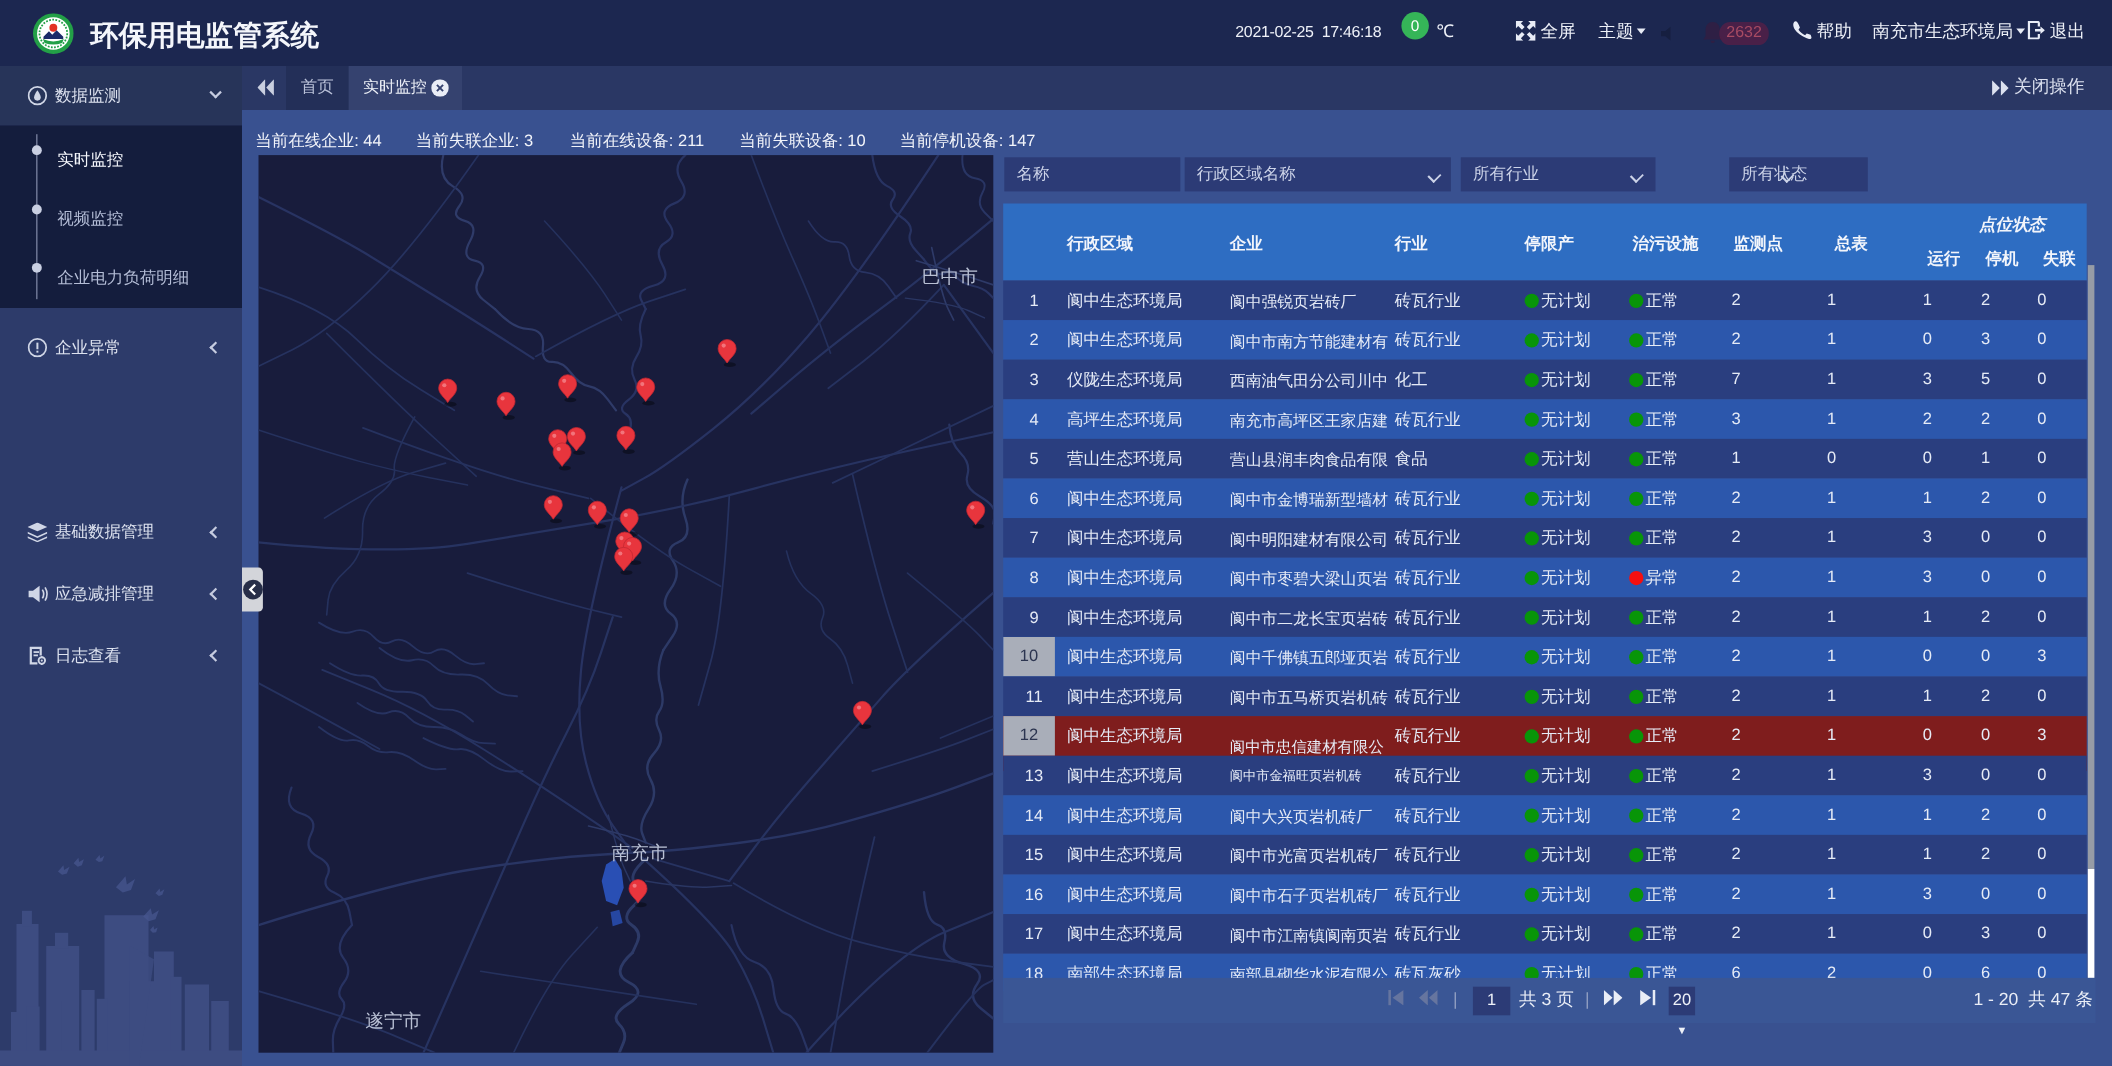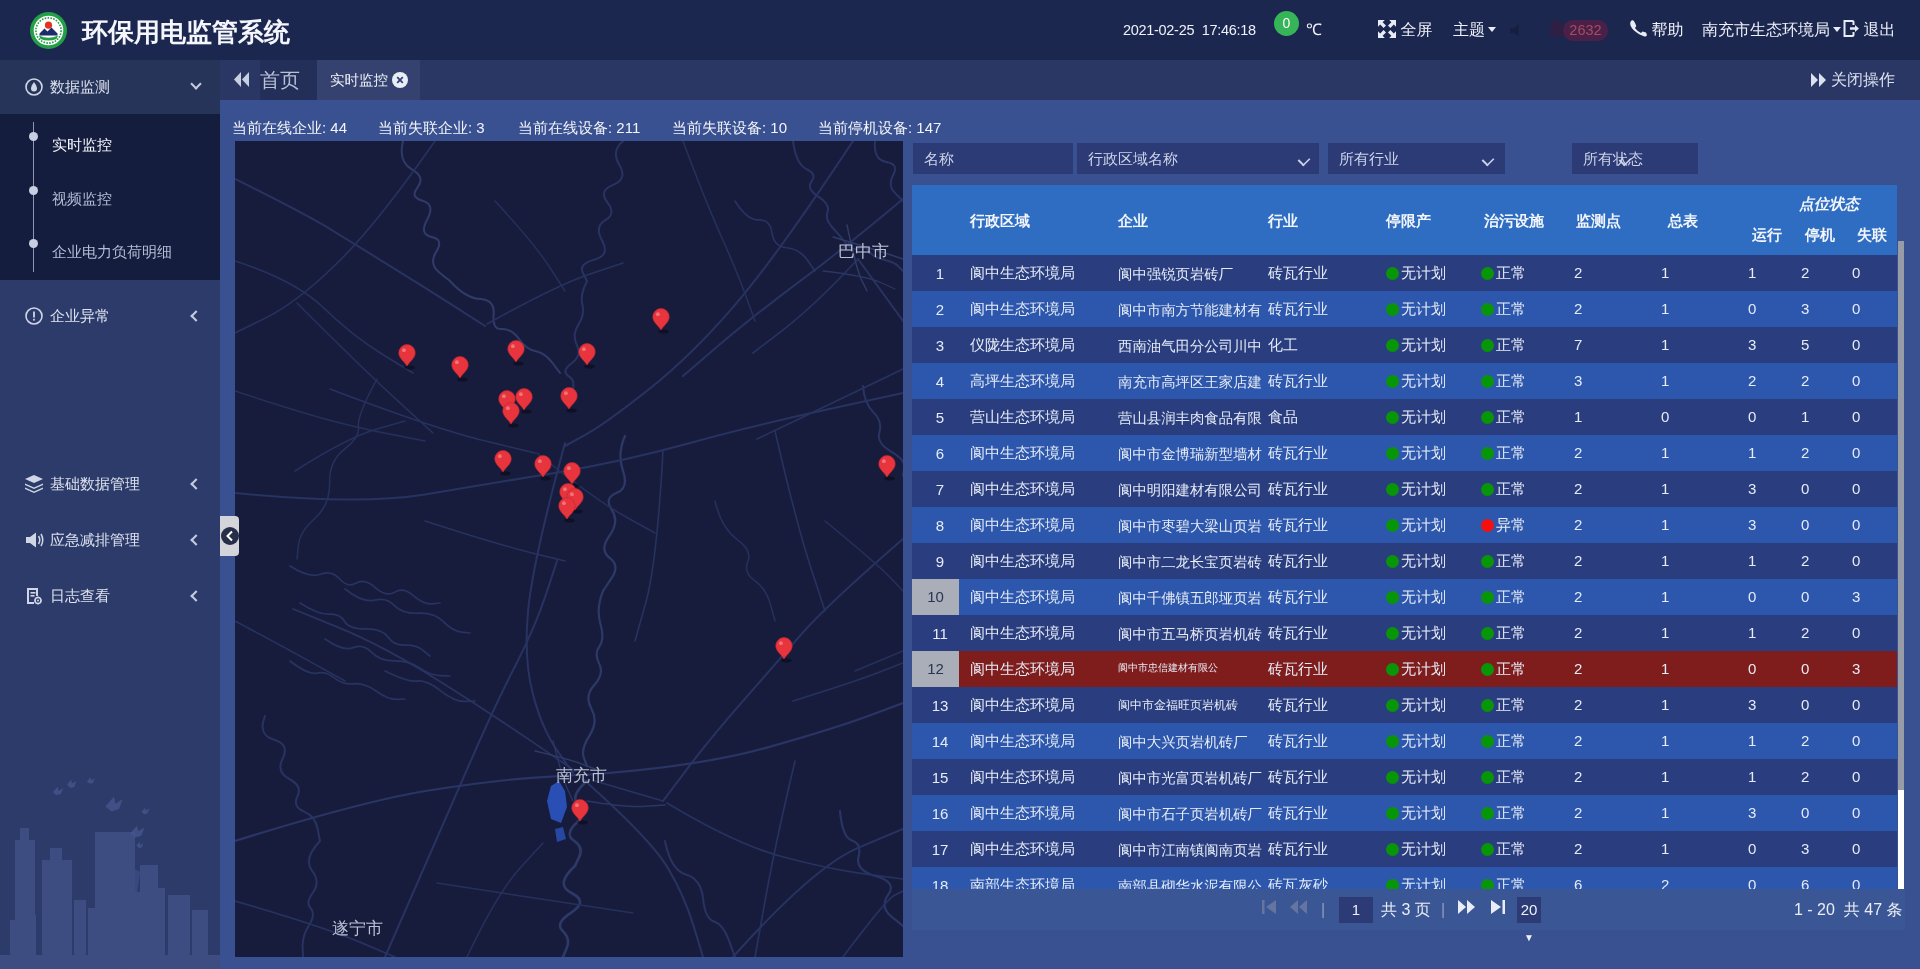--- a/index.html
+++ b/index.html
@@ -17,21 +17,21 @@
 .mitem{position:absolute;left:0;width:220px;height:56px;color:#dde2ef;font-size:15px}
 .mitem .txt{position:absolute;left:50px;top:50%;transform:translateY(-50%)}
 .mitem .ic{position:absolute;left:25px;top:50%;transform:translateY(-50%)}
 .mitem .chev{position:absolute;right:20px;top:50%;width:8px;height:8px;border-left:2px solid #c6cce0;border-bottom:2px solid #c6cce0;transform:translateY(-50%) rotate(45deg)}.mitem .chevd{position:absolute;right:20px;top:44%;width:8px;height:8px;border-left:2px solid #c6cce0;border-bottom:2px solid #c6cce0;transform:translateY(-50%) rotate(-45deg)}
 .submenu{position:absolute;left:0;top:54px;width:220px;height:166px;background:#141d3d}
 .sline{position:absolute;left:33px;top:8px;width:1px;height:150px;background:#8d96b4}
 .sdot{position:absolute;left:29px;width:9px;height:9px;border-radius:50%;background:#c9cfe2}
 .sitem{position:absolute;left:52px;font-size:15px;color:#b4bdd6}
 
 .tabbar{position:absolute;left:220px;top:60px;width:1700px;height:40px;background:#2a3764}
-.tab{position:absolute;top:0;height:40px;line-height:40px;font-size:20px;text-align:left}
+.tab{position:absolute;top:0;height:40px;line-height:40px;font-size:15px;text-align:center}
 .closeop{position:absolute;right:25px;top:0;height:40px;line-height:40px;font-size:16px;color:#dce1ef}
 
 .stats{position:absolute;top:112px;left:220px;width:1700px;height:30px;font-size:15px;color:#f2f4fa}
 .stats span{position:absolute;top:7px;white-space:nowrap}
 
 .map{position:absolute;left:235px;top:141px;width:668px;height:816px;background:#181c3c}
 .handle{position:absolute;left:220px;top:516px;width:19px;height:40px;background:#d3d5da;border-radius:0 4px 4px 0}
 .handle .c{position:absolute;left:1px;top:11px;width:18px;height:18px;border-radius:50%;background:#272e48;color:#fff;font-size:11px;text-align:center;line-height:18px}
 
 .fbox{position:absolute;top:143px;height:31px;background:#2c3b76;font-size:15px;color:#ccd3e8;line-height:31px}
@@ -566,21 +566,21 @@
     <span style="left:584px;top:9px;">正常</span>
     <span style="left:662px;top:9px;">2</span>
     <span style="left:749px;top:9px;">1</span>
     <span style="left:836px;top:9px;">1</span>
     <span style="left:889px;top:9px;">2</span>
     <span style="left:940px;top:9px;">0</span>
   </div>
 <div class="row" style="top:651px;background:#7f1d1d;height:50px;overflow:hidden">
     <div class="gnum">12</div>
     <span style="left:58px;top:9px;">阆中生态环境局</span>
-    <span style="left:206px;top:10px;font-size:10px;width:148px;overflow:hidden">阆中市忠信建材有限公</span>
+    <span style="left:206px;top:20px;font-size:14px;width:148px;overflow:hidden">阆中市忠信建材有限公</span>
     <span style="left:356px;top:9px;">砖瓦行业</span>
     <div class="dot" style="left:474px;background:#089508"></div>
     <span style="left:489px;top:9px;">无计划</span>
     <div class="dot" style="left:569px;background:#089508"></div>
     <span style="left:584px;top:9px;">正常</span>
     <span style="left:662px;top:9px;">2</span>
     <span style="left:749px;top:9px;">1</span>
     <span style="left:836px;top:9px;">0</span>
     <span style="left:889px;top:9px;">0</span>
     <span style="left:940px;top:9px;">3</span>

